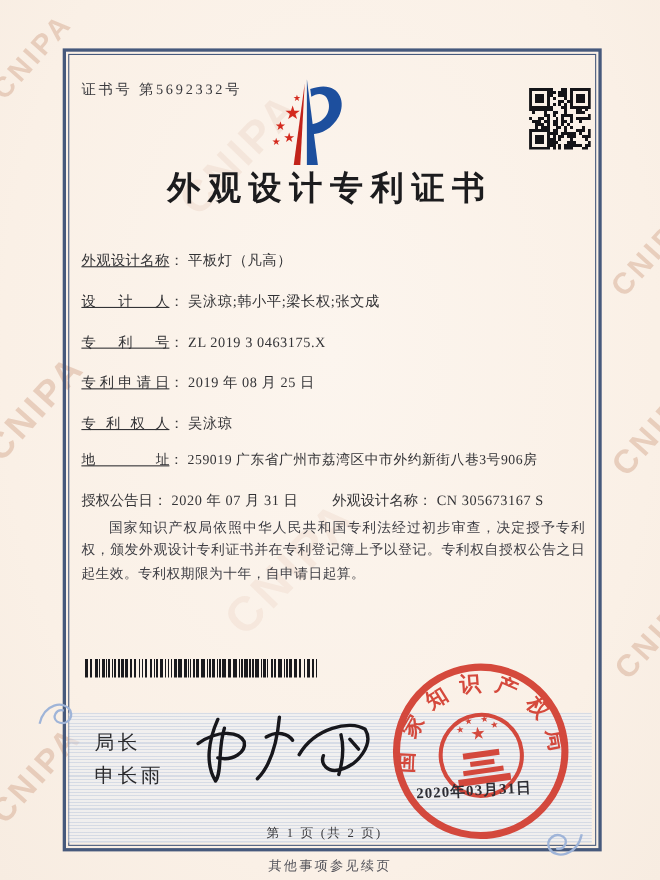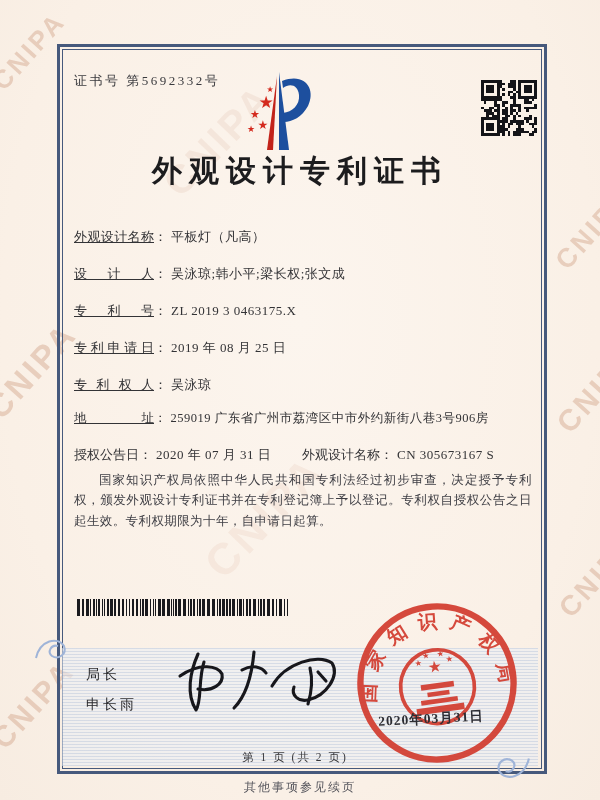--- a/index.html
+++ b/index.html
@@ -30,21 +30,21 @@
   .fcolon{display:inline-block;margin-right:4px;}
   .fvalue{letter-spacing:0.5px;}
   .frow.addr{font-size:12.5px;}
   .grant2{position:absolute;left:228px;top:0;white-space:nowrap;}
   
   .paras{position:absolute;left:74px;top:470px;width:458px;z-index:2;font-size:12.5px;
       line-height:1.62;color:#3e3e44;text-align:justify;letter-spacing:0.4px;}
   .paras p{margin:0 0 2px 0;text-indent:2em;}
   .barcode{position:absolute;left:77px;top:599px;width:218px;height:17px;z-index:2;}
   
-  .signer{position:absolute;left:86px;top:660px;z-index:3;font-size:14px;letter-spacing:3px;color:#2b2b2e;line-height:30px;}
+  .signer{position:absolute;left:86px;top:660px;z-index:3;font-size:18px;letter-spacing:3px;color:#2b2b2e;line-height:30px;}
   .signature{position:absolute;left:168px;top:642px;width:185px;height:82px;z-index:3;}
   .seal{position:absolute;left:354px;top:600px;width:166px;height:166px;z-index:4;opacity:0.92;}
   .seal-date{position:absolute;left:366px;top:710px;width:130px;z-index:5;text-align:center;
       font-size:13.5px;letter-spacing:1px;color:#2d2d33;transform:rotate(-3deg);font-weight:bold;}
   .page-num{position:absolute;left:0;top:750px;width:590px;z-index:2;text-align:center;
       font-size:11.5px;letter-spacing:2px;color:#3a3a3e;}
   .footer-note{position:absolute;left:0;top:779px;width:600px;z-index:2;text-align:center;
       font-size:12px;letter-spacing:2px;color:#55555c;transform:skewX(-4deg);}
   .flourish{position:absolute;z-index:2;}
 </style>

